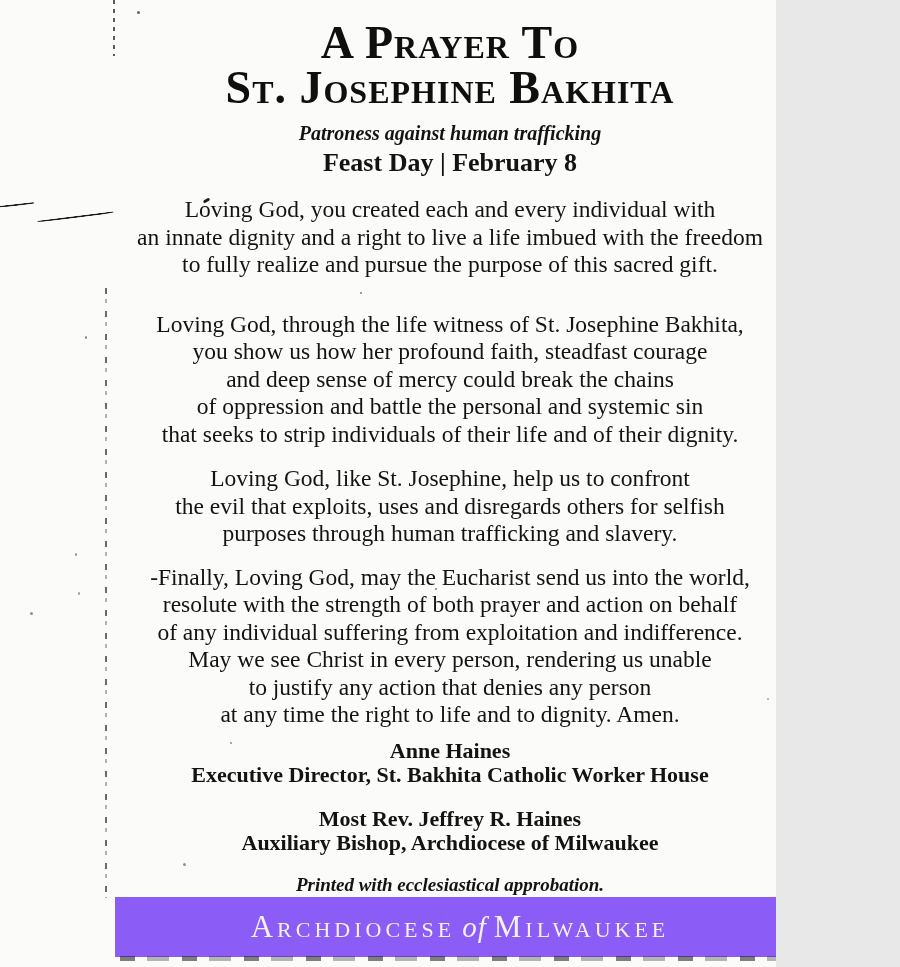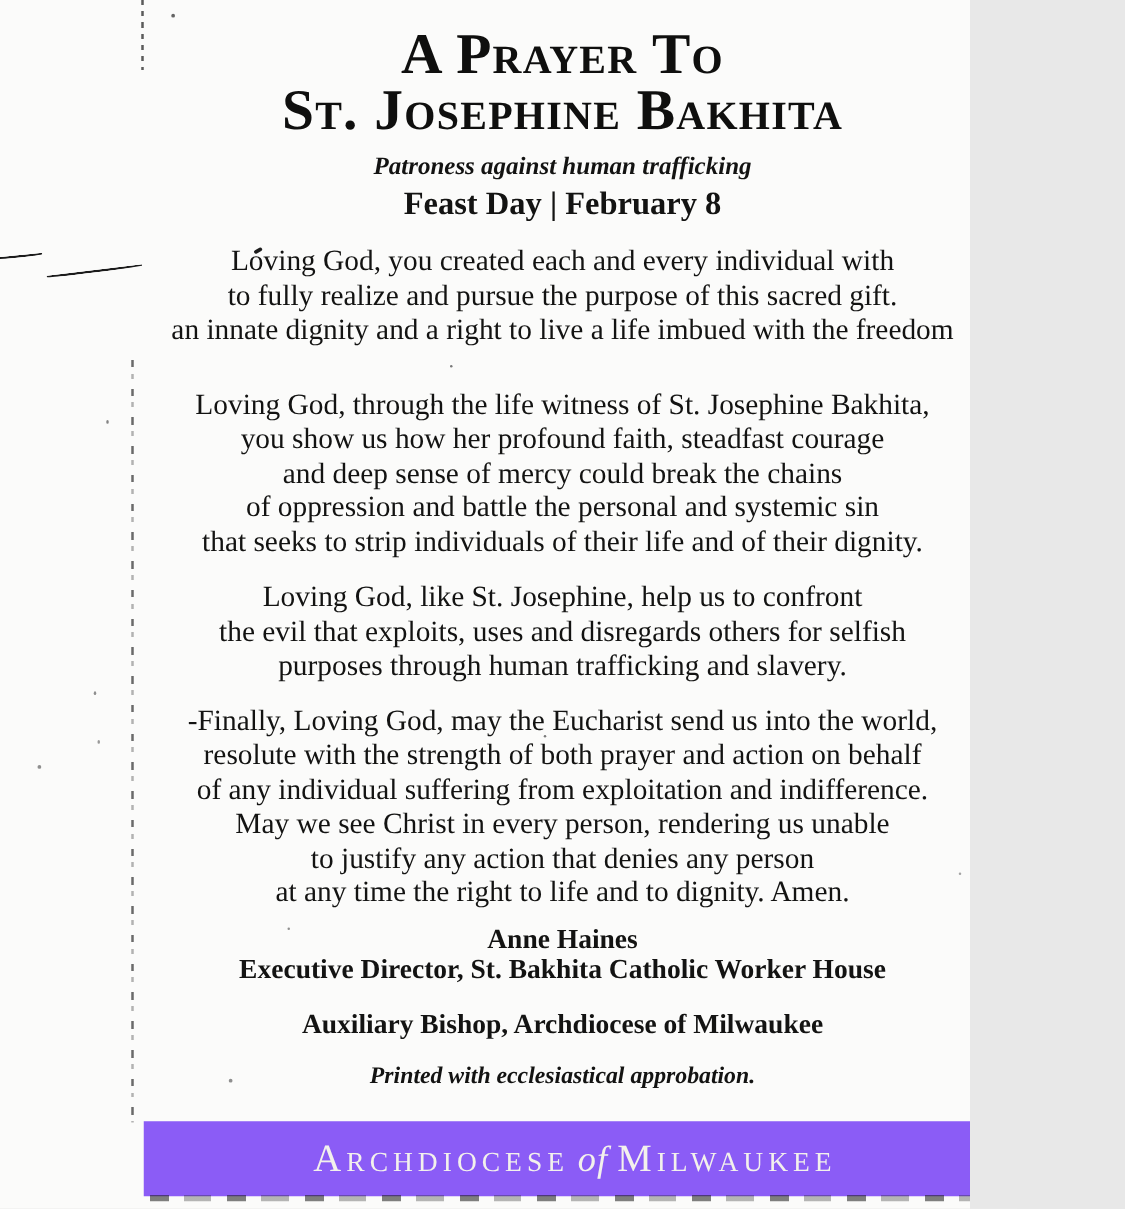--- a/index.html
+++ b/index.html
@@ -86,22 +86,22 @@
   <div class="speck" style="left:183px;top:863px;width:3px;height:3px;opacity:.5"></div>
 
   <div class="content">
     <div class="title-line">A Prayer To</div>
     <div class="title-line">St. Josephine Bakhita</div>
     <div class="subtitle">Patroness against human trafficking</div>
     <div class="feast">Feast Day | February 8</div>
 
     <div class="para para-1">
       <div class="pline">Loving God, you created each and every individual with</div>
+      <div class="pline">an innate dignity and a right to live a life imbued with the freedom</div>
       <div class="pline">to fully realize and pursue the purpose of this sacred gift.</div>
-      <div class="pline">an innate dignity and a right to live a life imbued with the freedom</div>
     </div>
 
     <div class="para para-2">
       <div class="pline">Loving God, through the life witness of St. Josephine Bakhita,</div>
       <div class="pline">you show us how her profound faith, steadfast courage</div>
       <div class="pline">and deep sense of mercy could break the chains</div>
       <div class="pline">of oppression and battle the personal and systemic sin</div>
       <div class="pline">that seeks to strip individuals of their life and of their dignity.</div>
     </div>
 
@@ -119,20 +119,21 @@
       <div class="pline">to justify any action that denies any person</div>
       <div class="pline">at any time the right to life and to dignity. Amen.</div>
     </div>
 
     <div class="credit credit-1">
       <div>Anne Haines</div>
       <div>Executive Director, St. Bakhita Catholic Worker House</div>
     </div>
 
     <div class="credit credit-2">
+      <div>Most Rev. Jeffrey R. Haines</div>
       <div>Auxiliary Bishop, Archdiocese of Milwaukee</div>
     </div>
 
     <div class="approbation">Printed with ecclesiastical approbation.</div>
   </div>
 
   <div class="footer-bar">
     <div class="footer-text"><span>Archdiocese</span><span class="footer-of">of</span><span>Milwaukee</span></div>
   </div>
   <div class="bar-rough"></div>

